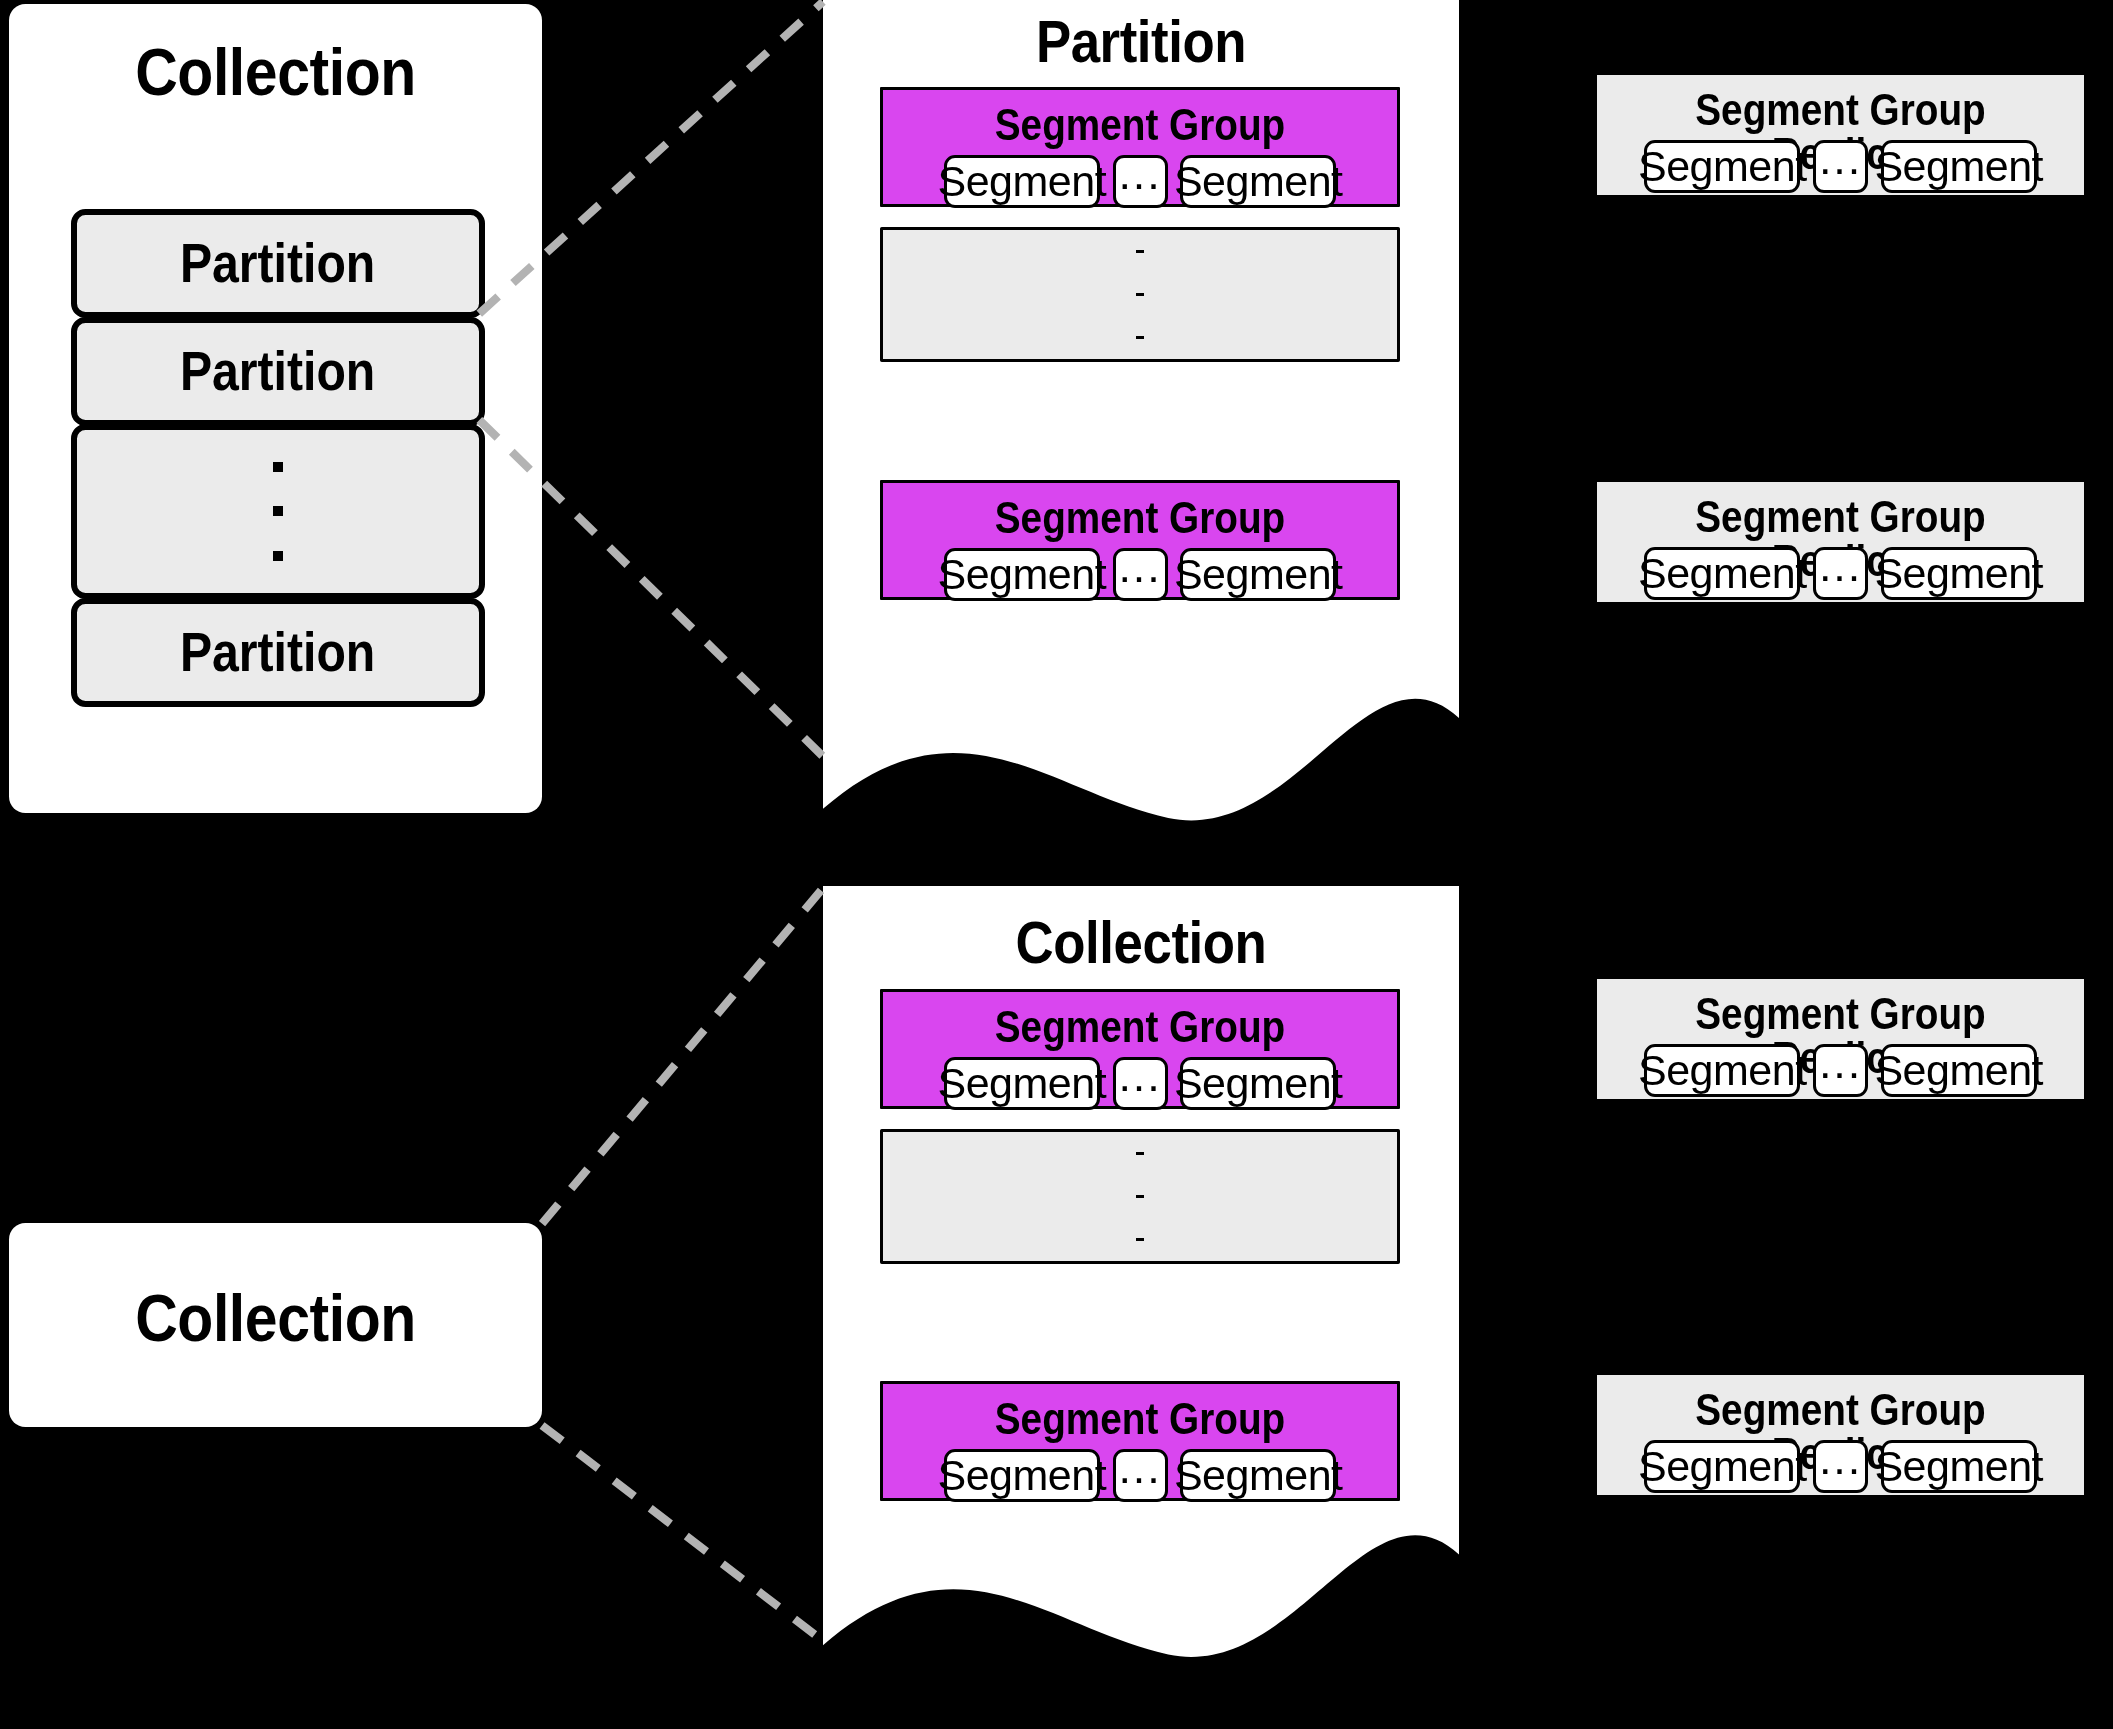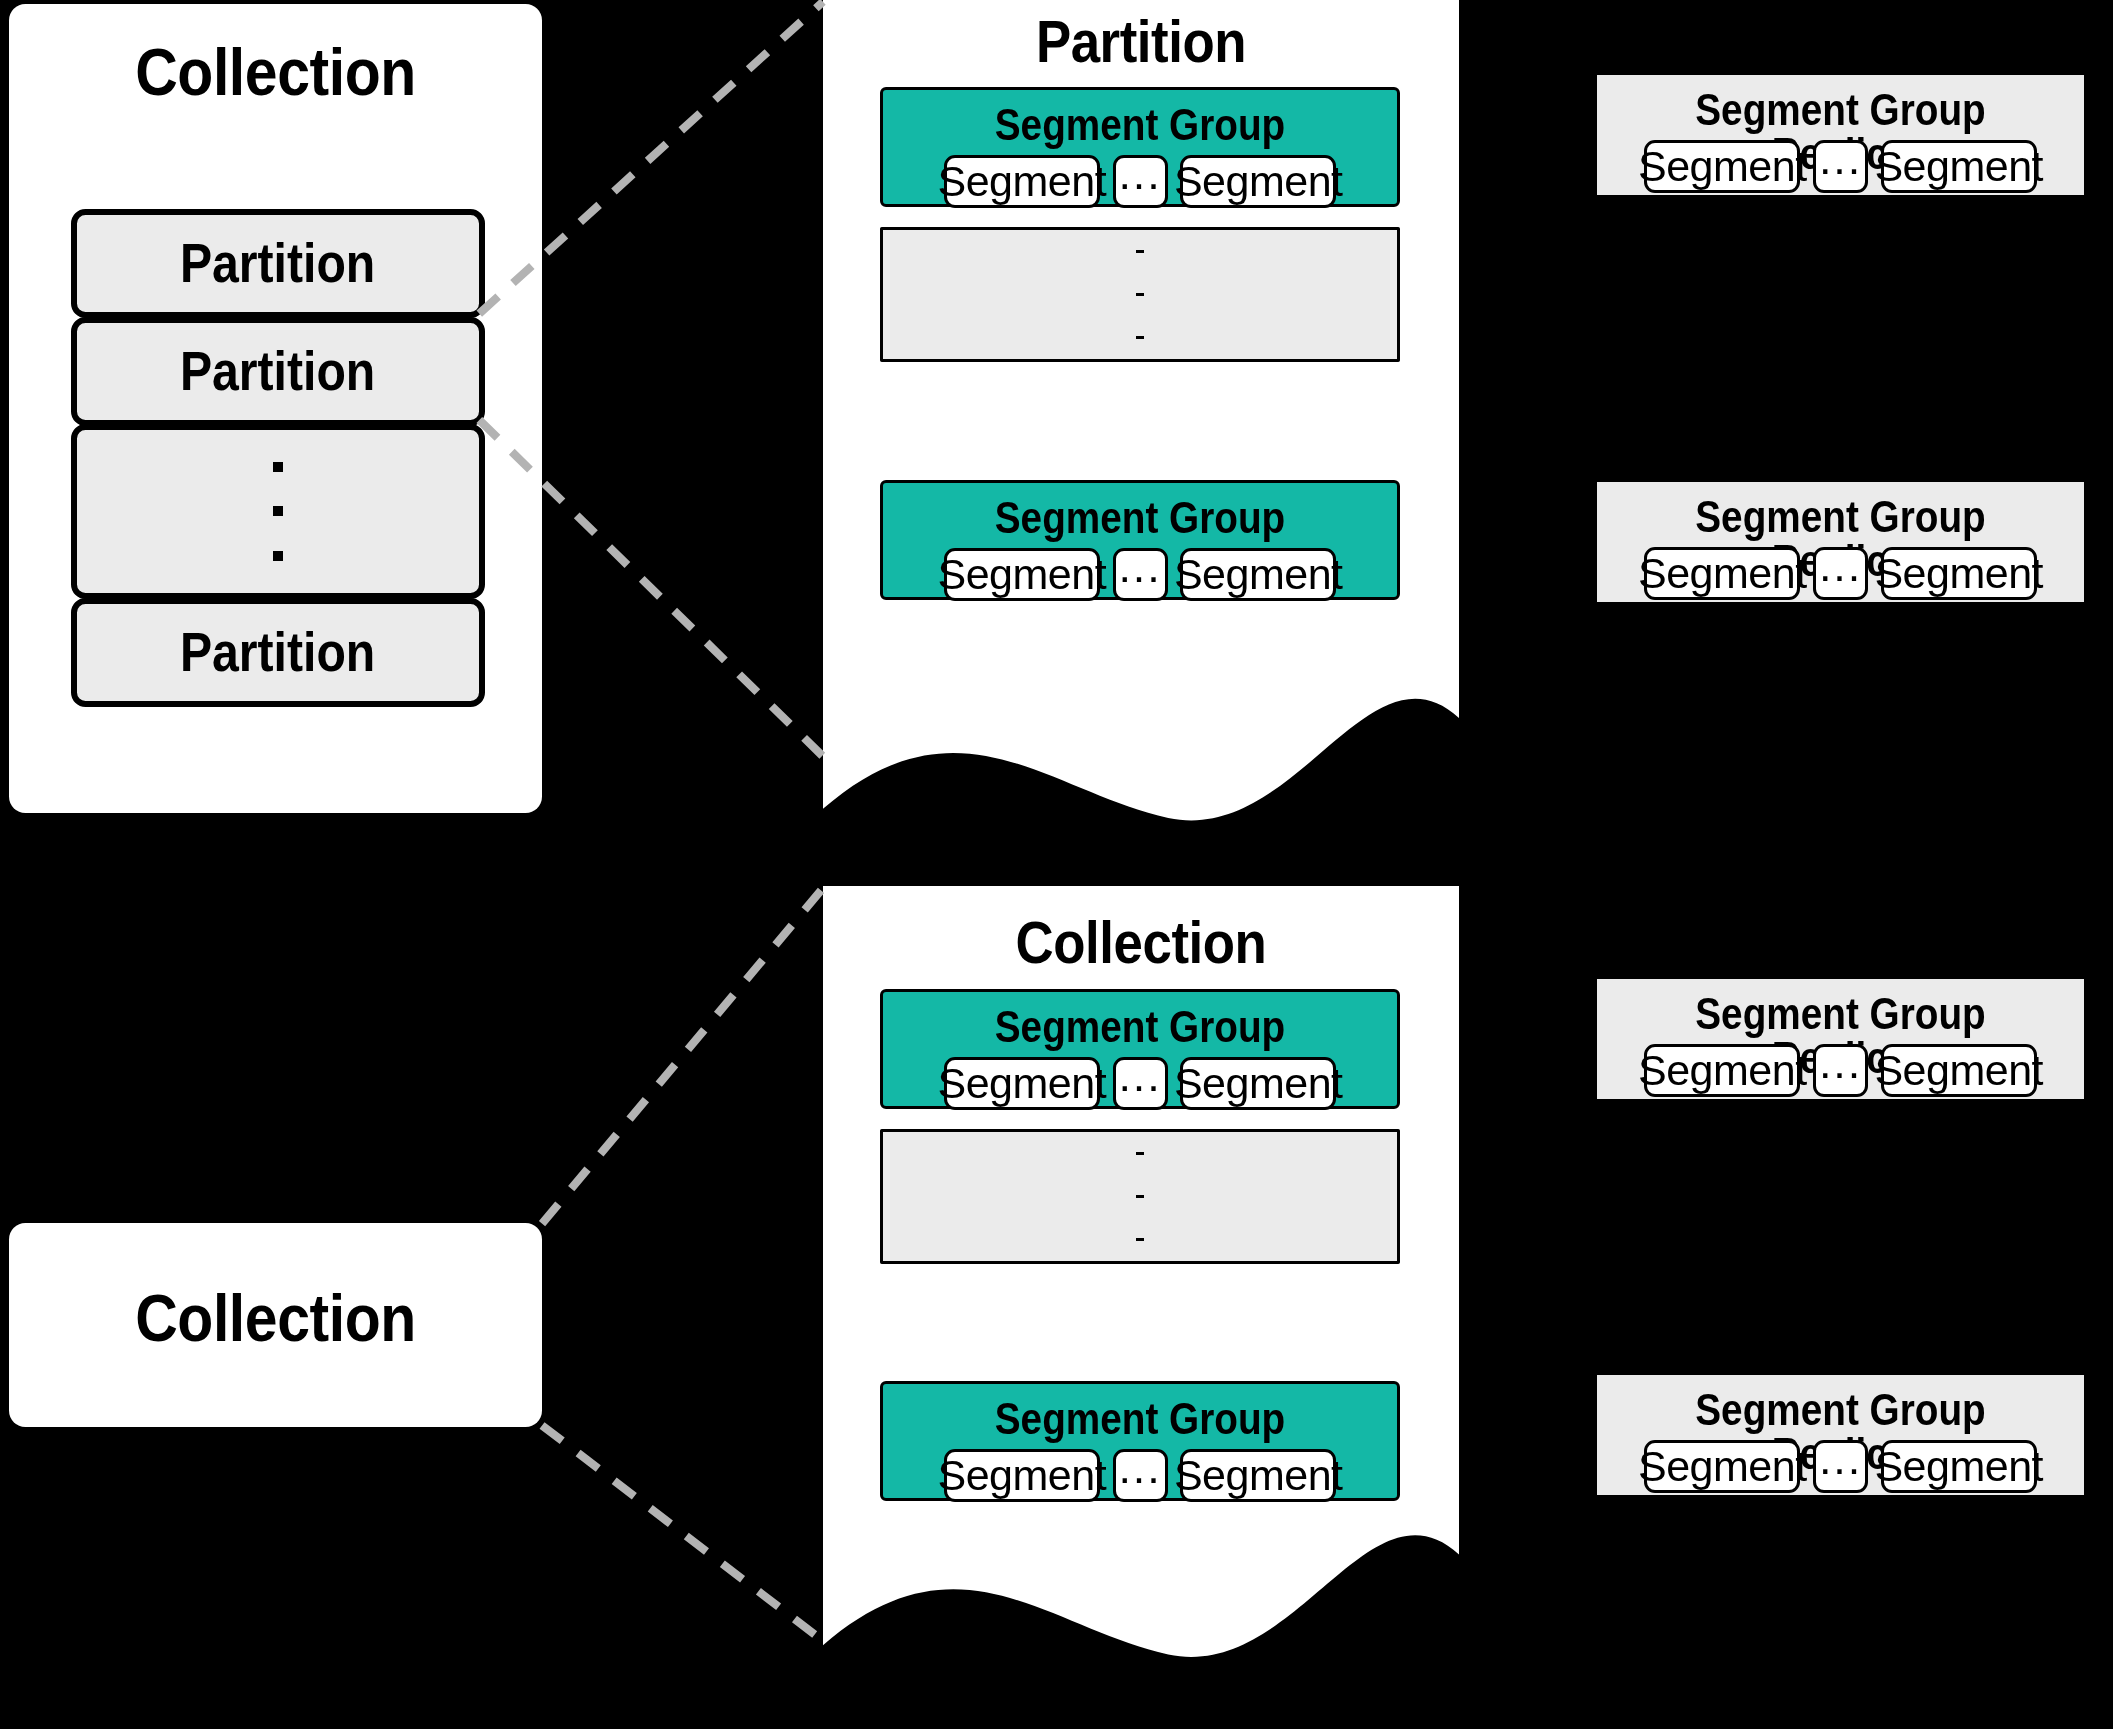--- a/index.html
+++ b/index.html
@@ -41,22 +41,22 @@
     display:flex;flex-direction:column;align-items:center;justify-content:center;
   }
   .vdots-chip.thick{border:6.4px solid #000;border-radius:14.5px;}
   .vdots-chip.thin{border:3.6px solid #000;border-radius:1.8px;}
   .vdots-chip i{display:block;background:#000;}
   .vdots-chip.thick i{width:10px;height:10px;margin:17.3px 0;}
   .vdots-chip.thin i{width:8.2px;height:11.8px;margin:20px 0;}
 
   
   .sg-box{
-    position:absolute;background:#14b8a6;border:3.6px solid #000;
-    box-sizing:border-box;border-radius:6px;
+    position:absolute;background:#d946ef;border:3.6px solid #000;
+    box-sizing:border-box;border-radius:1px;
   }
   .sg-title{
     position:absolute;left:0;right:0;text-align:center;
     font-weight:bold;font-size:44px;color:#000;line-height:1;
     transform:scaleX(0.88);
   }
   .sg-seg-row{
     position:absolute;display:flex;align-items:center;
     left:0;right:0;justify-content:center;gap:12.7px;
   }

